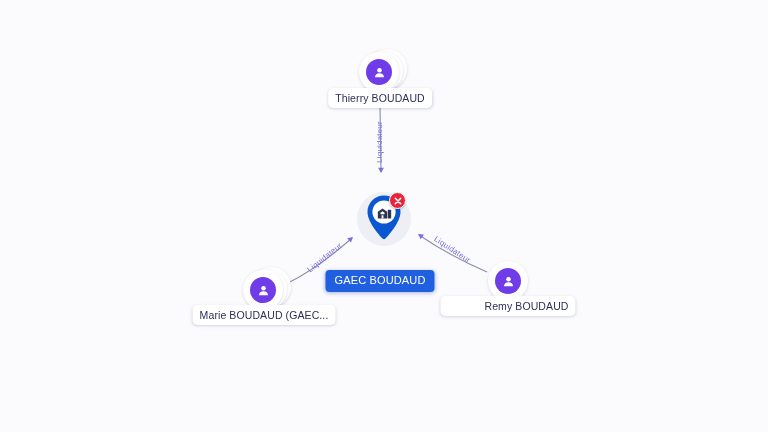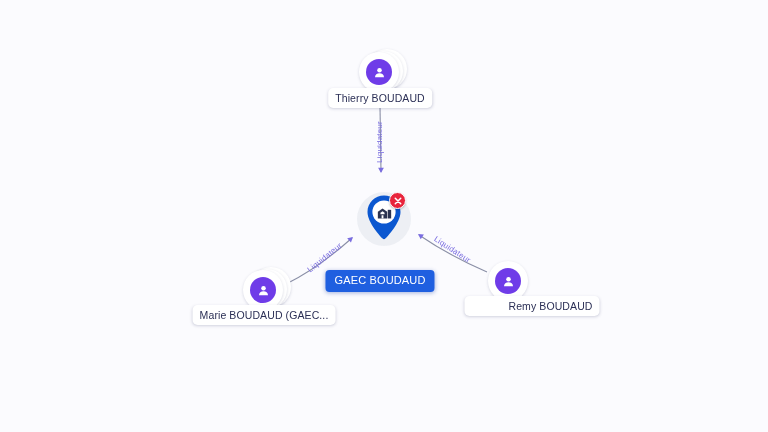--- a/index.html
+++ b/index.html
@@ -221,16 +221,16 @@
         <div class="person-stack">
           <div class="stack-card c1"></div>
           <div class="avatar-disc" style="background: rgb(111, 60, 232);">
             <svg width="15" height="15" viewBox="0 0 24 24" aria-hidden="true">
               <circle cx="12" cy="8.2" r="3.6" fill="#ffffff"></circle>
               <path d="M4.8 19.4c0-3.8 3.3-6.2 7.2-6.2s7.2 2.4 7.2 6.2z" fill="#ffffff"></path>
             </svg>
           </div>
         </div>
       </div>
-      <div class="node-label" style="left: 532px; top: 296px; padding-left: 44px;">Remy BOUDAUD</div>
+      <div class="node-label" style="left: 508px; top: 296px; padding-left: 44px;">Remy BOUDAUD</div>
     </div>
 
 </div>
 
 </body></html>

